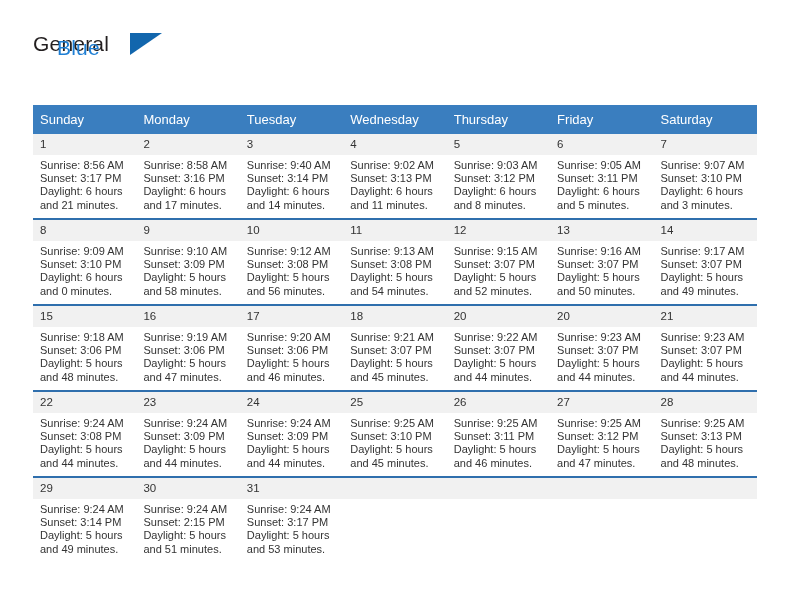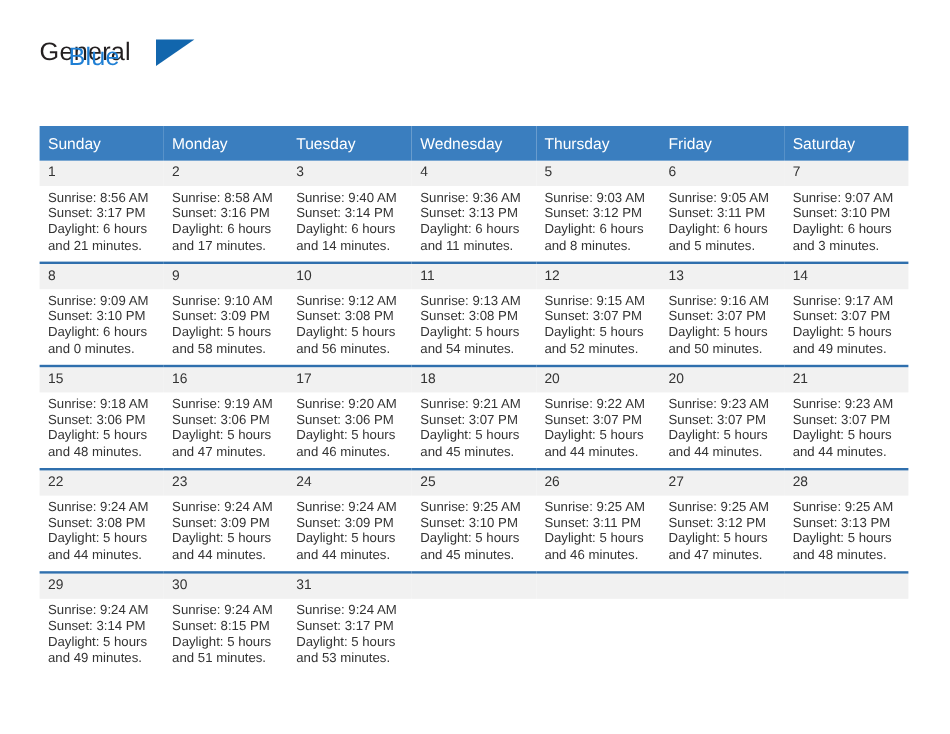--- a/index.html
+++ b/index.html
@@ -191,21 +191,21 @@
             <div class="details">
               <div>Sunrise: 9:40 AM</div>
               <div>Sunset: 3:14 PM</div>
               <div>Daylight: 6 hours</div>
               <div>and 14 minutes.</div>
             </div>
           </td>
           <td>
             <div class="daynum">4</div>
             <div class="details">
-              <div>Sunrise: 9:36 AM</div>
+              <div>Sunrise: 9:02 AM</div>
               <div>Sunset: 3:13 PM</div>
               <div>Daylight: 6 hours</div>
               <div>and 11 minutes.</div>
             </div>
           </td>
           <td>
             <div class="daynum">5</div>
             <div class="details">
               <div>Sunrise: 9:03 AM</div>
               <div>Sunset: 3:12 PM</div>
@@ -434,21 +434,21 @@
               <div>Sunrise: 9:24 AM</div>
               <div>Sunset: 3:14 PM</div>
               <div>Daylight: 5 hours</div>
               <div>and 49 minutes.</div>
             </div>
           </td>
           <td>
             <div class="daynum">30</div>
             <div class="details">
               <div>Sunrise: 9:24 AM</div>
-              <div>Sunset: 8:15 PM</div>
+              <div>Sunset: 2:15 PM</div>
               <div>Daylight: 5 hours</div>
               <div>and 51 minutes.</div>
             </div>
           </td>
           <td>
             <div class="daynum">31</div>
             <div class="details">
               <div>Sunrise: 9:24 AM</div>
               <div>Sunset: 3:17 PM</div>
               <div>Daylight: 5 hours</div>

